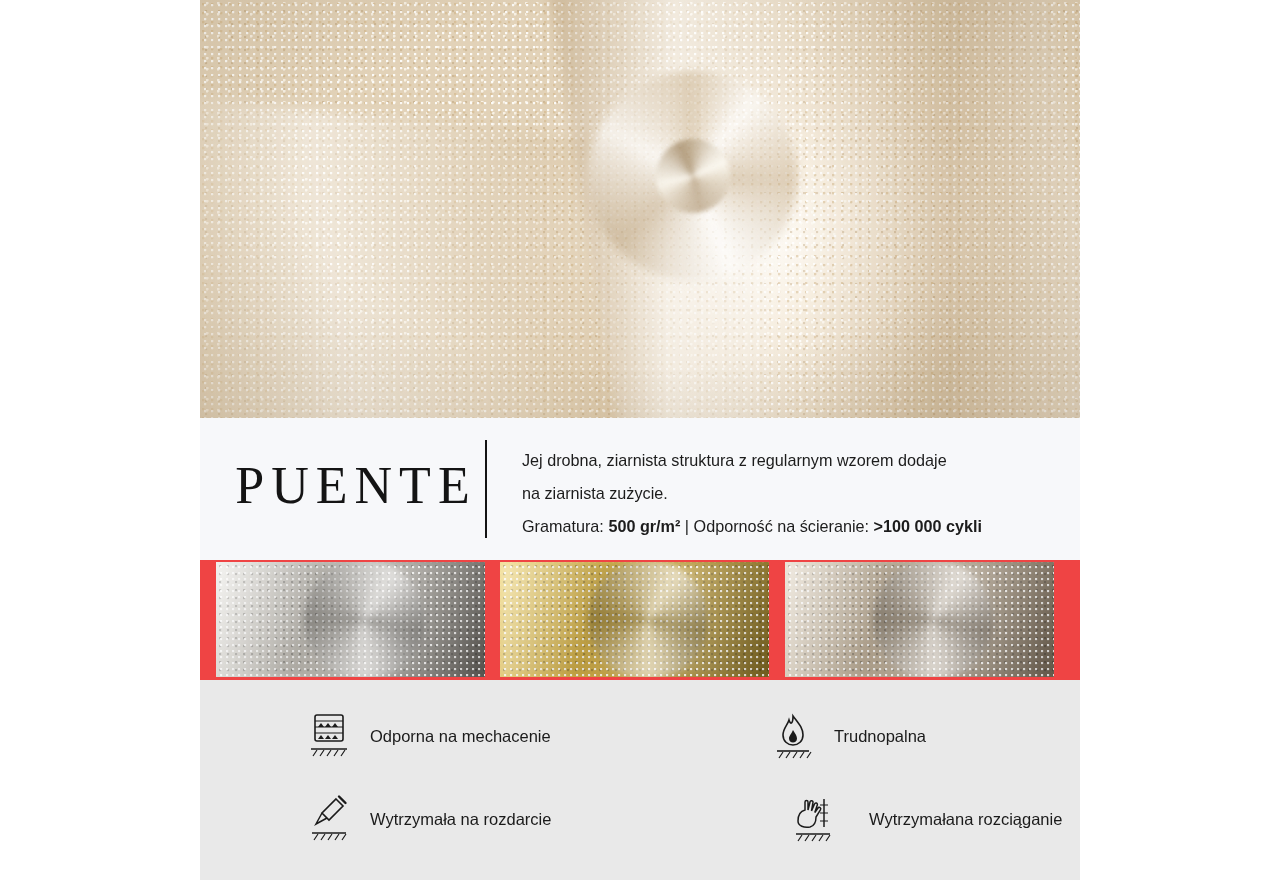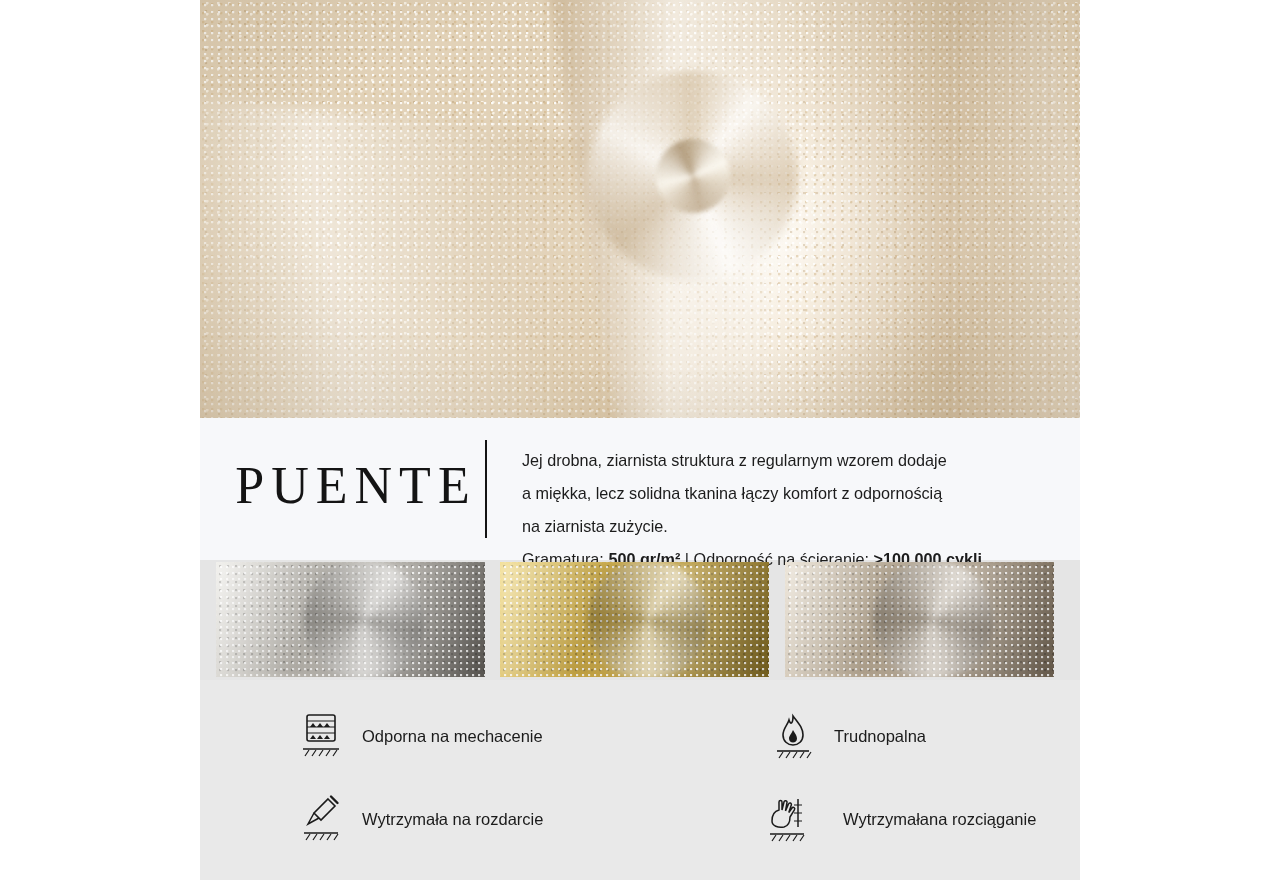--- a/index.html
+++ b/index.html
@@ -18,21 +18,21 @@
     width: 1280px;
     height: 880px;
     background: #ffffff;
   }
   .sheet {
     position: absolute;
     left: 200px;
     top: 0;
     width: 880px;
     height: 880px;
-    background: #e5e5e5;
+    background: #ef4444;
     overflow: hidden;
   }
 
   
   .hero {
     position: absolute;
     left: 0;
     top: 0;
     width: 880px;
     height: 418px;
@@ -228,24 +228,24 @@
     width: 46px;
     height: 52px;
     flex: 0 0 46px;
     display: block;
   }
   .feat-label {
     font-size: 16.5px;
     color: #1b1b1b;
     white-space: nowrap;
   }
-  .f0 { left: 98px;  top: 30px; }
+  .f0 { left: 106px;  top: 30px; }
   .f1 { left: 570px; top: 30px; justify-content: space-between; }
-  .f2 { left: 98px;  top: 113px; text-align: right; }
-  .f3 { left: 564px; top: 113px; gap: 33px; }
+  .f2 { left: 106px;  top: 113px; text-align: right; }
+  .f3 { left: 590px; top: 113px; gap: 33px; }
 </style>
 </head>
 <body>
 
 <div class="page">
   <div class="sheet">
 
     <div class="hero">
       <div class="hero-base"></div>
       <div class="hero-tex"></div>
@@ -254,21 +254,20 @@
       <div class="hero-swirl"></div>
       <div class="hero-swirl-core"></div>
       <div class="hero-vig"></div>
     </div>
 
     <div class="band">
       <div class="brand">PUENTE</div>
       <div class="divider"></div>
       <div class="desc">
         <p>Jej drobna, ziarnista struktura z regularnym wzorem dodaje</p>
-        <p>a miękka, lecz solidna tkanina łączy komfort z odpornością</p>
         <p>na ziarnista zużycie.</p>
         <p>
           <span>Gramatura:</span>
           <b>500 gr/m²</b>
           <span>|</span>
           <span>Odporność na ścieranie:</span>
           <b>&gt;100 000 cykli</b>
         </p>
       </div>
     </div>

